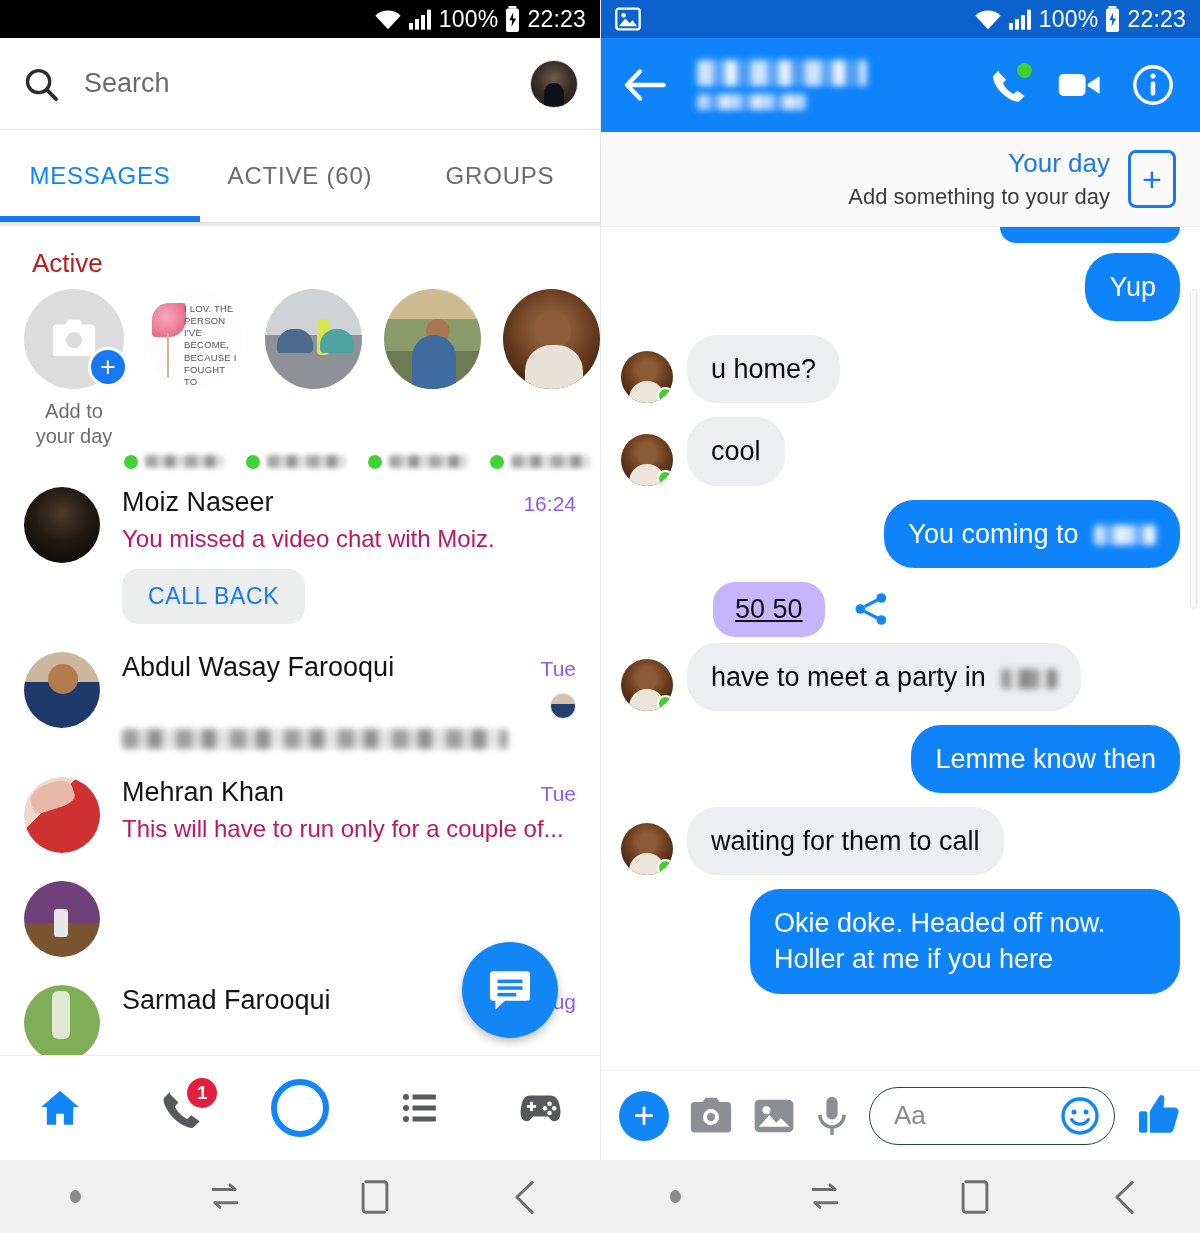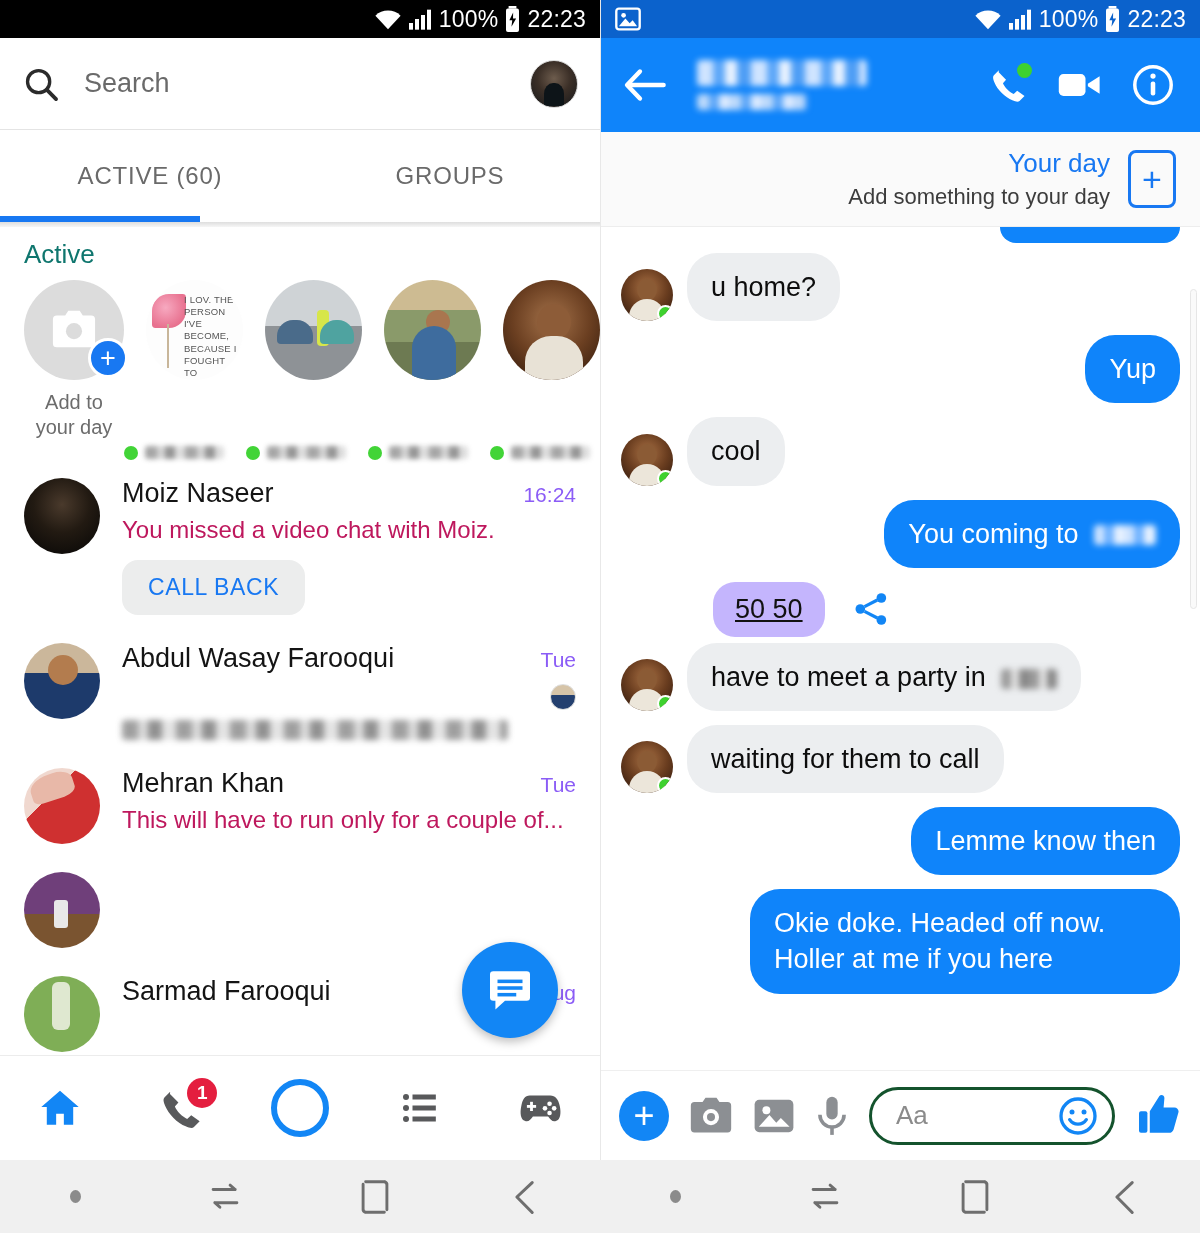--- a/index.html
+++ b/index.html
@@ -38,21 +38,21 @@
   .tabs { height: 92px; display: flex; background: #fff; position: relative; }
   .tab { flex: 1; display: flex; align-items: center; justify-content: center;
          font-size: 24px; letter-spacing: 0.8px; color: #6a6a6a; font-weight: 500; }
   .tab.active { color: #0b84ff; }
   .tab-underline { position: absolute; left: 0; bottom: 0; width: 200px; height: 6px; background: #1878f2; }
   .tabs-shadow { height: 5px; background: linear-gradient(#dedede, #f6f6f6); }
 
   .list-scroll { position: absolute; top: 227px; left: 0; right: 0; bottom: 105px;
                  background: #fff; overflow: hidden; }
 
-  .active-title { font-size: 26px; color: #0f766e; padding: 12px 24px 6px; }
+  .active-title { font-size: 26px; color: #b91c1c; padding: 21px 24px 6px; margin-left: 8px; }
   .stories { display: flex; align-items: flex-start; padding: 4px 0 0 24px; gap: 22px; }
   .story { width: 100px; flex: 0 0 auto; text-align: center; }
   .story-add-circle {
     width: 100px; height: 100px; border-radius: 50%; background: #dcdcdc;
     position: relative; display: flex; align-items: center; justify-content: center;
   }
   .plus-badge {
     position: absolute; right: -4px; bottom: 2px; width: 40px; height: 40px; border-radius: 50%;
     background: #1878f2; border: 3px solid #fff; color: #fff; font-size: 27px; line-height: 34px;
     text-align: center; font-weight: 300;
@@ -177,21 +177,21 @@
   .partial-wrap { display:flex; justify-content:flex-end; margin-bottom: 10px; }
   .partial-bubble { width: 180px; height: 16px; background: #0f84fa; border-radius: 0 0 30px 30px; }
   .link-bubble { background: #c4b5fd; border-radius: 22px; padding: 12px 22px; font-size: 27px;
                  color: #111; text-decoration: underline; margin-left: 14px; }
   .share-row { display: flex; align-items: center; gap: 26px; margin-bottom: 6px; }
 
   .composer { position: absolute; left: 0; bottom: 0; width: 600px; height: 90px; background: #fff;
     display: flex; align-items: center; padding: 0 18px; gap: 20px; border-top: 1px solid #efefef; }
   .comp-plus { width: 50px; height: 50px; border-radius: 50%; background: #1286f5; color: #fff;
     display: flex; align-items: center; justify-content: center; font-size: 36px; font-weight: 300; flex:0 0 auto;}
-  .comp-input { flex: 1; height: 58px; border: 3px solid #14532d; border-radius: 30px;
+  .comp-input { flex: 1; height: 58px; border: 1px solid #14532d; border-radius: 30px;
     display: flex; align-items: center; padding: 0 14px 0 24px; }
   .comp-input .aa { flex: 1; font-size: 26px; color: #8b8b8b; }
 
   
   .androidnav { height: 73px; width: 1200px; background: #f0f0f0; display: flex; }
   .nav-half { width: 600px; display: flex; align-items: center; }
   .nav-btn { flex: 1; display: flex; align-items: center; justify-content: center; height: 100%; }
   .nav-dot { width: 11px; height: 13px; border-radius: 50%; background: #8b8b8b; }
 
   svg { display: block; }
@@ -237,20 +237,21 @@
           <svg width="38" height="38" viewBox="0 0 24 24">
               <circle cx="10.5" cy="10.5" r="7" fill="none" stroke="#2b2b2b" stroke-width="2.1"></circle>
               <line x1="15.6" y1="15.6" x2="21.5" y2="21.5" stroke="#2b2b2b" stroke-width="2.4" stroke-linecap="round"></line>
             </svg>
         </span>
         <span class="search-placeholder">Search</span>
         <div class="avatar-me"></div>
       </div>
 
       <div class="tabs">
+        <div class="tab active">MESSAGES</div>
         <div class="tab">ACTIVE (60)</div>
         <div class="tab">GROUPS</div>
         <div class="tab-underline"></div>
       </div>
       <div class="tabs-shadow"></div>
 
       <div class="list-scroll">
 
         <div class="active-title">Active</div>
 
@@ -491,30 +492,30 @@
         <div class="yd-plus">+</div>
       </div>
 
       <div class="chat-scroll">
         <div class="scrollbar"></div>
 
         <div class="partial-wrap">
           <div class="partial-bubble"></div>
         </div>
 
+        <div class="msg-row out">
+          <div class="bubble out">Yup</div>
+        </div>
+
         <div class="msg-row">
           <div class="chat-av">
               <div class="head"></div>
               <span class="av-dot"></span>
             </div>
           <div class="bubble in">u home?</div>
-        </div>
-
-        <div class="msg-row out">
-          <div class="bubble out">Yup</div>
         </div>
 
 
         <div class="msg-row">
           <div class="chat-av">
               <div class="head"></div>
               <span class="av-dot"></span>
             </div>
           <div class="bubble in">cool</div>
         </div>
@@ -544,30 +545,30 @@
           <div class="chat-av">
               <div class="head"></div>
               <span class="av-dot"></span>
             </div>
           <div class="bubble in">
             <span>have to meet a party in</span>
             <span style="display:inline-block;width:56px;height:20px;vertical-align:middle;margin-left:8px;border-radius:4px;background:repeating-linear-gradient(90deg,#9a9a9a 0 10px,#e2e2e2 10px 18px,#888 18px 28px);filter:blur(3px);"></span>
           </div>
         </div>
 
+        <div class="msg-row out">
+          <div class="bubble out">Lemme know then</div>
+        </div>
+
         <div class="msg-row">
           <div class="chat-av">
               <div class="head"></div>
               <span class="av-dot"></span>
             </div>
           <div class="bubble in">waiting for them to call</div>
-        </div>
-
-        <div class="msg-row out">
-          <div class="bubble out">Lemme know then</div>
         </div>
 
         <div class="msg-row out">
           <div class="bubble out">Okie doke. Headed off now. Holler at me if you here</div>
         </div>
 
       </div>
 
       <div class="composer">
         <div class="comp-plus">+</div>

